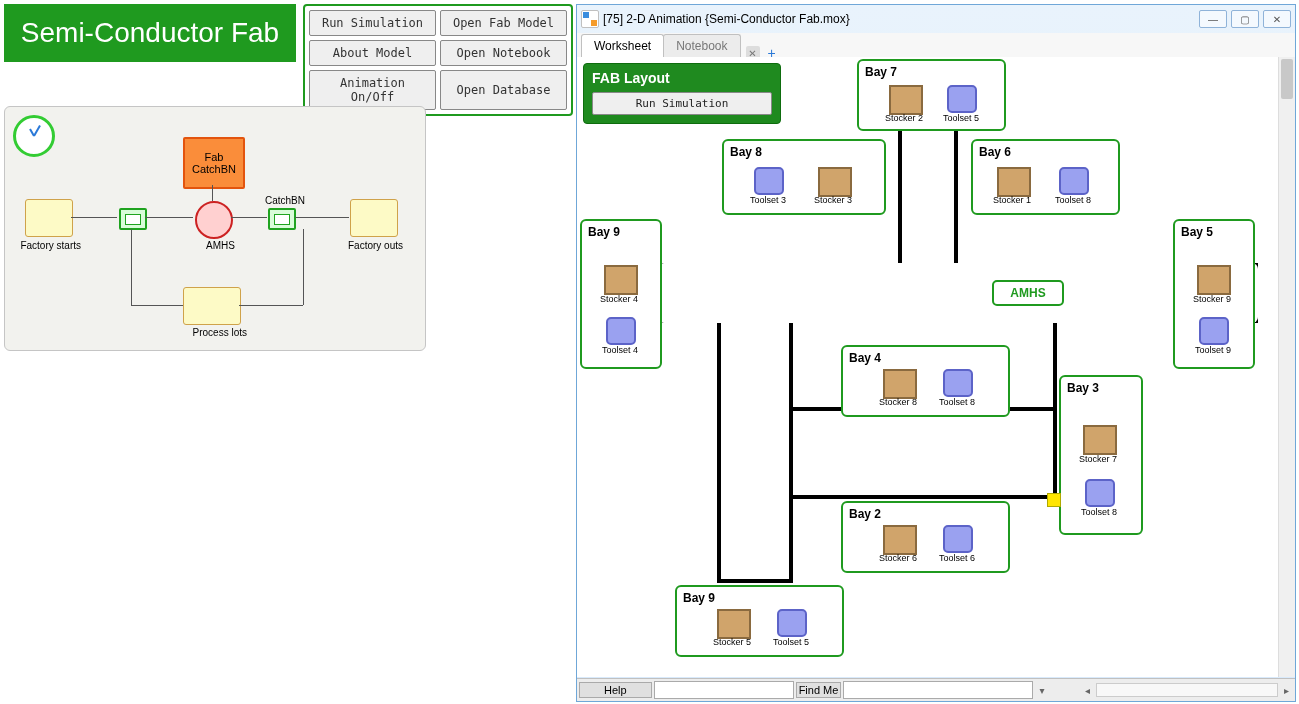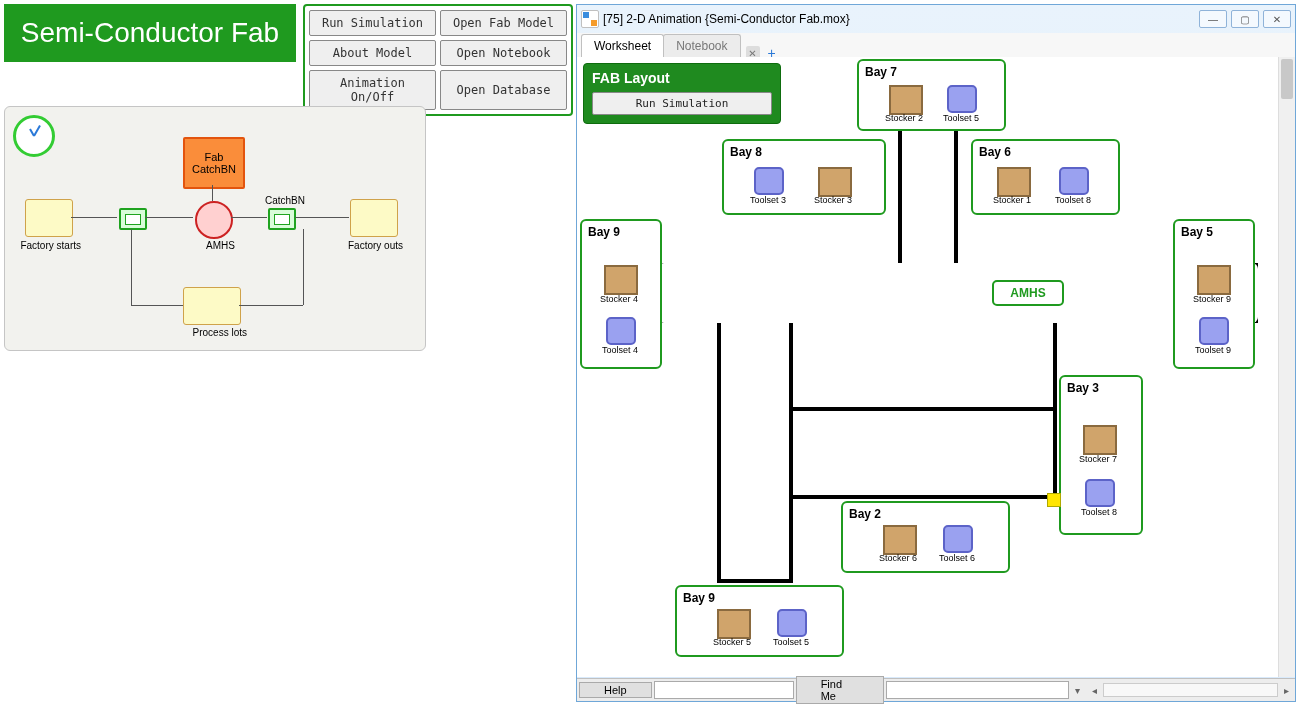--- a/index.html
+++ b/index.html
@@ -181,20 +181,27 @@
 
     <div class="bay" style="left:596px;top:162px;width:78px;height:146px">
       <div class="bay-title">Bay 5</div>
       <div class="abs stocker" style="left:22px;top:44px"></div>
       <div class="abs item-lbl" style="left:14px;top:73px;width:46px">Stocker 9</div>
 
       <div class="abs toolset" style="left:24px;top:96px"></div>
       <div class="abs item-lbl" style="left:14px;top:124px;width:48px">Toolset 9</div>
     </div>
 
+    <div class="bay" style="left:264px;top:288px;width:165px;height:68px">
+      <div class="bay-title">Bay 4</div>
+      <div class="abs stocker" style="left:40px;top:22px"></div>
+      <div class="abs item-lbl" style="left:32px;top:50px;width:46px">Stocker 8</div>
+      <div class="abs toolset" style="left:100px;top:22px"></div>
+      <div class="abs item-lbl" style="left:90px;top:50px;width:48px">Toolset 8</div>
+    </div>
 
     <div class="bay" style="left:482px;top:318px;width:80px;height:156px">
       <div class="bay-title">Bay 3</div>
       <div class="abs stocker" style="left:22px;top:48px"></div>
       <div class="abs item-lbl" style="left:14px;top:77px;width:46px">Stocker 7</div>
       <div class="abs toolset" style="left:24px;top:102px"></div>
       <div class="abs item-lbl" style="left:14px;top:130px;width:48px">Toolset 8</div>
     </div>
     <div class="yellow-dot" style="left:470px;top:436px"></div>
 
@@ -211,21 +218,21 @@
       <div class="abs stocker" style="left:40px;top:22px"></div>
       <div class="abs item-lbl" style="left:32px;top:50px;width:46px">Stocker 5</div>
       <div class="abs toolset" style="left:100px;top:22px"></div>
       <div class="abs item-lbl" style="left:90px;top:50px;width:48px">Toolset 5</div>
     </div>
   </div>
 
   <div class="abs status-bar" style="left:0;right:0;bottom:0">
     <span class="help">Help</span>
     <input style="width: 130px; margin-left: 2px;" placeholder="">
-    <span class="help" style="padding:1px 24px">Find Me</span>
+    <span class="help" style="padding:1px 2px">Find Me</span>
     <input style="width: 180px; margin-left: 2px;">
     <span class="scroll-triangle">▾</span>
     <span style="flex:1"></span>
     <span class="scroll-triangle">◂</span>
     <div style="width:180px;height:12px;background:#f8f8f8;border:1px solid #ccc"></div>
     <span class="scroll-triangle">▸</span>
   </div>
 </div>
 
 </body></html>

